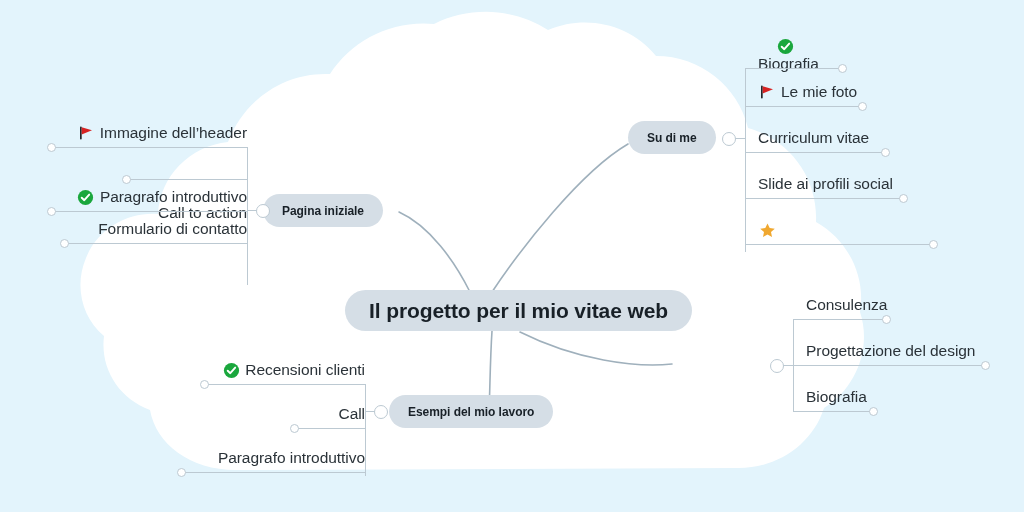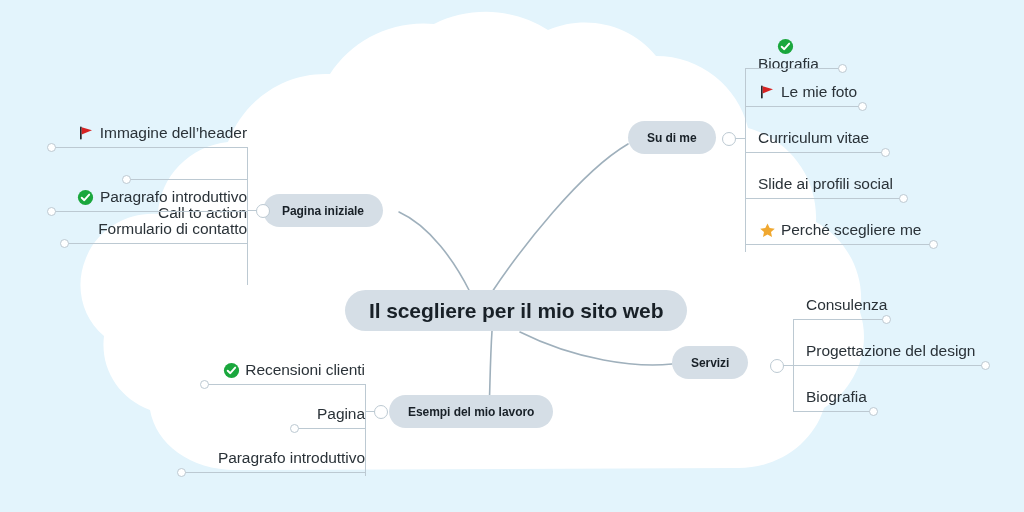--- a/index.html
+++ b/index.html
@@ -165,21 +165,21 @@
 
   <svg id="edge-layer" viewBox="0 0 1024 512" xmlns="http://www.w3.org/2000/svg" fill="none" stroke="#9fb0bc" stroke-width="1.6" stroke-linecap="round">
     <path d="M 470 292 C 455 262 430 226 399 212"></path>
     <path d="M 492 292 C 520 250 580 172 628 144"></path>
     <path d="M 492 331 C 490 362 490 392 489 410"></path>
     <path d="M 520 332 C 576 360 636 368 672 364"></path>
   </svg>
 
   <div id="node-layer">
 
-    <div class="pill root">Il scegliere per il mio sito web</div>
+    <div class="pill root">Il progetto per il mio vitae web</div>
 
     <div class="pill branch pill-pagina">Pagina iniziale</div>
 
     <div class="leaf-group align-right" style="left:47px; top:116px; width:200px;">
       <div class="spine" style="left:200px; top:31px; height:138px;"></div>
       <div class="stub" style="left:200px; top:94px; width:16px;"></div>
       <div class="hub" style="left:209px; top:88px;"></div>
 
       <div class="leaf" style="top:0px;">
         <span class="leaf-icon">
@@ -260,27 +260,25 @@
       </div>
       <div class="rule" style="left:-13px; top:161px; width:158px;"></div>
       <div class="dot" style="left:141px; top:157px;"></div>
 
       <div class="leaf" style="top:176px;">
         <span class="leaf-icon">
           <svg width="17" height="17" viewBox="0 0 17 17">
             <path d="M8.5 1.4 L10.7 6.1 L15.8 6.7 L12.0 10.1 L13.0 15.1 L8.5 12.6 L4.0 15.1 L5.0 10.1 L1.2 6.7 L6.3 6.1 Z" fill="#f0a830"></path>
           </svg>
         </span>
-        <span class="leaf-text">Perché scegliere me</span>
       </div>
       <div class="rule" style="left:-13px; top:207px; width:188px;"></div>
       <div class="dot" style="left:171px; top:203px;"></div>
     </div>
 
-    <div class="pill branch pill-servizi">Servizi</div>
 
     <div class="leaf-group align-left" style="left:806px; top:288px; width:200px;">
       <div class="spine" style="left:-13px; top:31px; height:92px;"></div>
       <div class="stub" style="left:-29px; top:77px; width:16px;"></div>
       <div class="hub" style="left:-36px; top:71px;"></div>
 
       <div class="leaf" style="top:0px;">
         <span class="leaf-text">Consulenza</span>
       </div>
       <div class="rule" style="left:-13px; top:31px; width:93px;"></div>
@@ -312,21 +310,21 @@
             <circle cx="8.5" cy="8.5" r="7.6" fill="#1aa73d"></circle>
             <path d="M4.7 8.7 L7.3 11.2 L12.2 5.6" fill="none" stroke="#ffffff" stroke-width="1.9" stroke-linecap="round" stroke-linejoin="round"></path>
           </svg>
         </span>
         <span class="leaf-text">Recensioni clienti</span>
       </div>
       <div class="rule" style="left:26px; top:31px; width:159px;"></div>
       <div class="dot" style="left:20px; top:27px;"></div>
 
       <div class="leaf" style="top:44px;">
-        <span class="leaf-text">Pagina</span>
+        <span class="leaf-text">Call</span>
       </div>
       <div class="rule" style="left:116px; top:75px; width:69px;"></div>
       <div class="dot" style="left:110px; top:71px;"></div>
 
       <div class="leaf" style="top:88px;">
         <span class="leaf-text">Paragrafo introduttivo</span>
       </div>
       <div class="rule" style="left:3px; top:119px; width:182px;"></div>
       <div class="dot" style="left:-3px; top:115px;"></div>
     </div>

